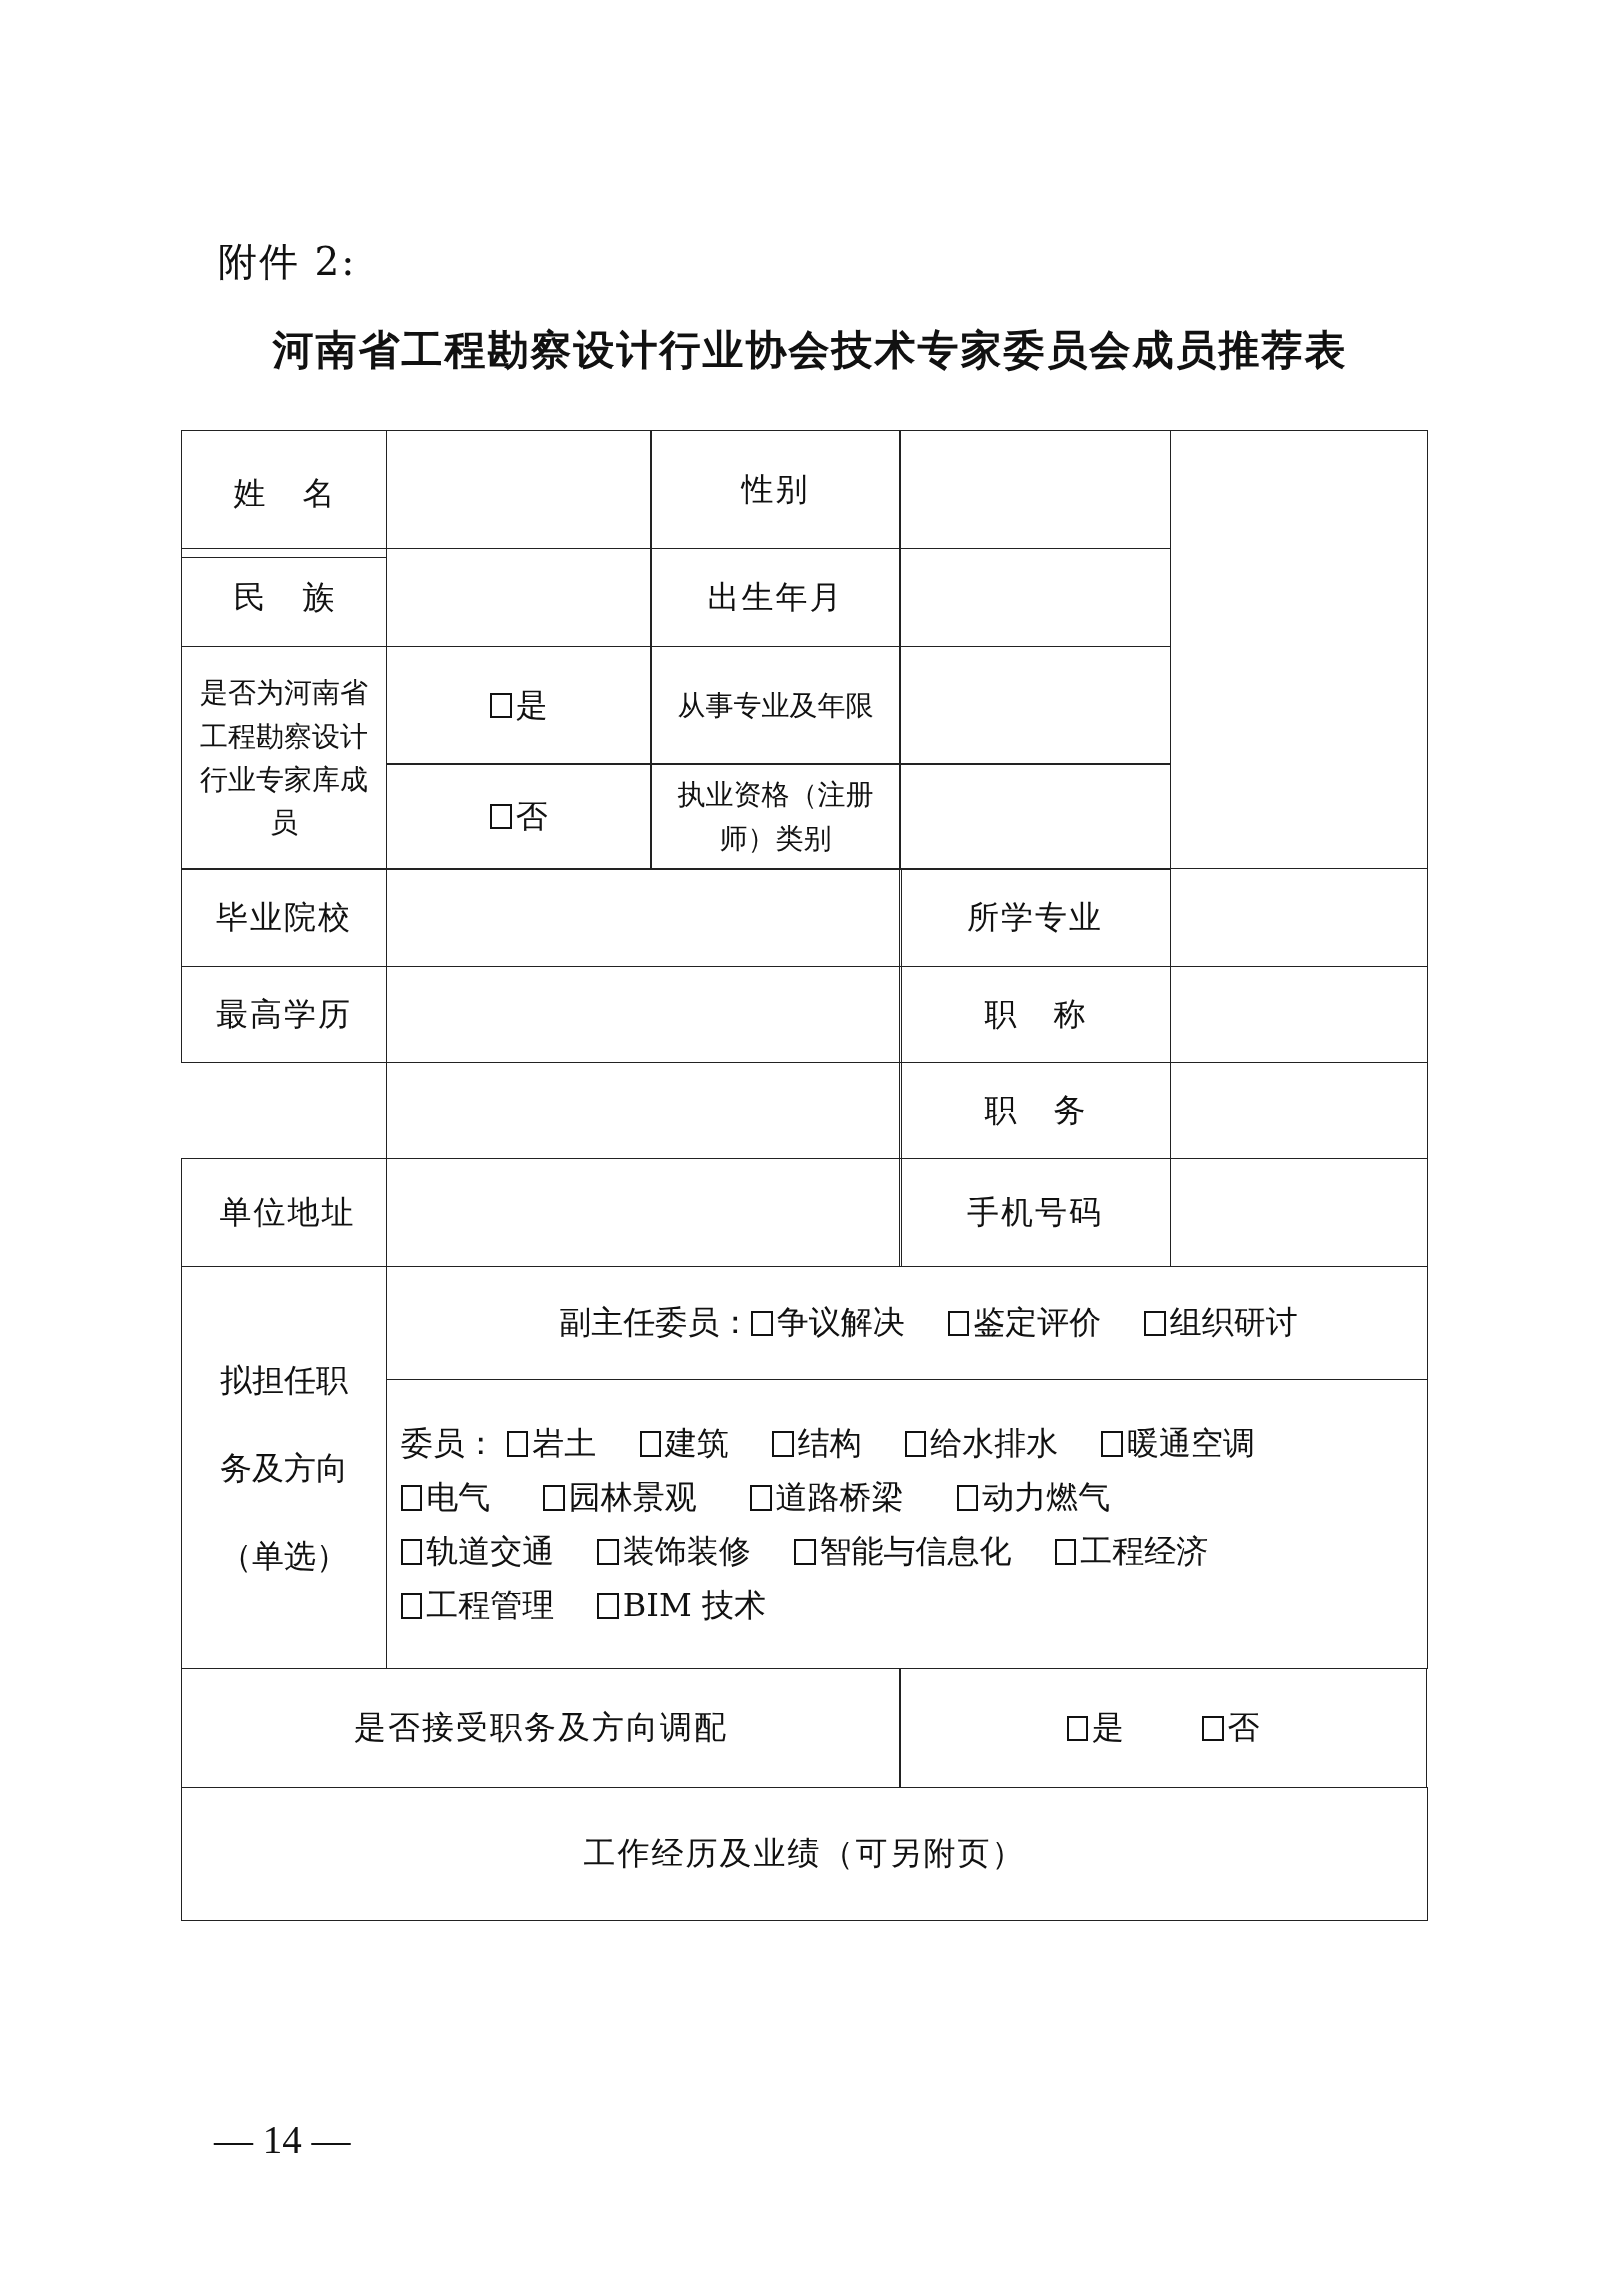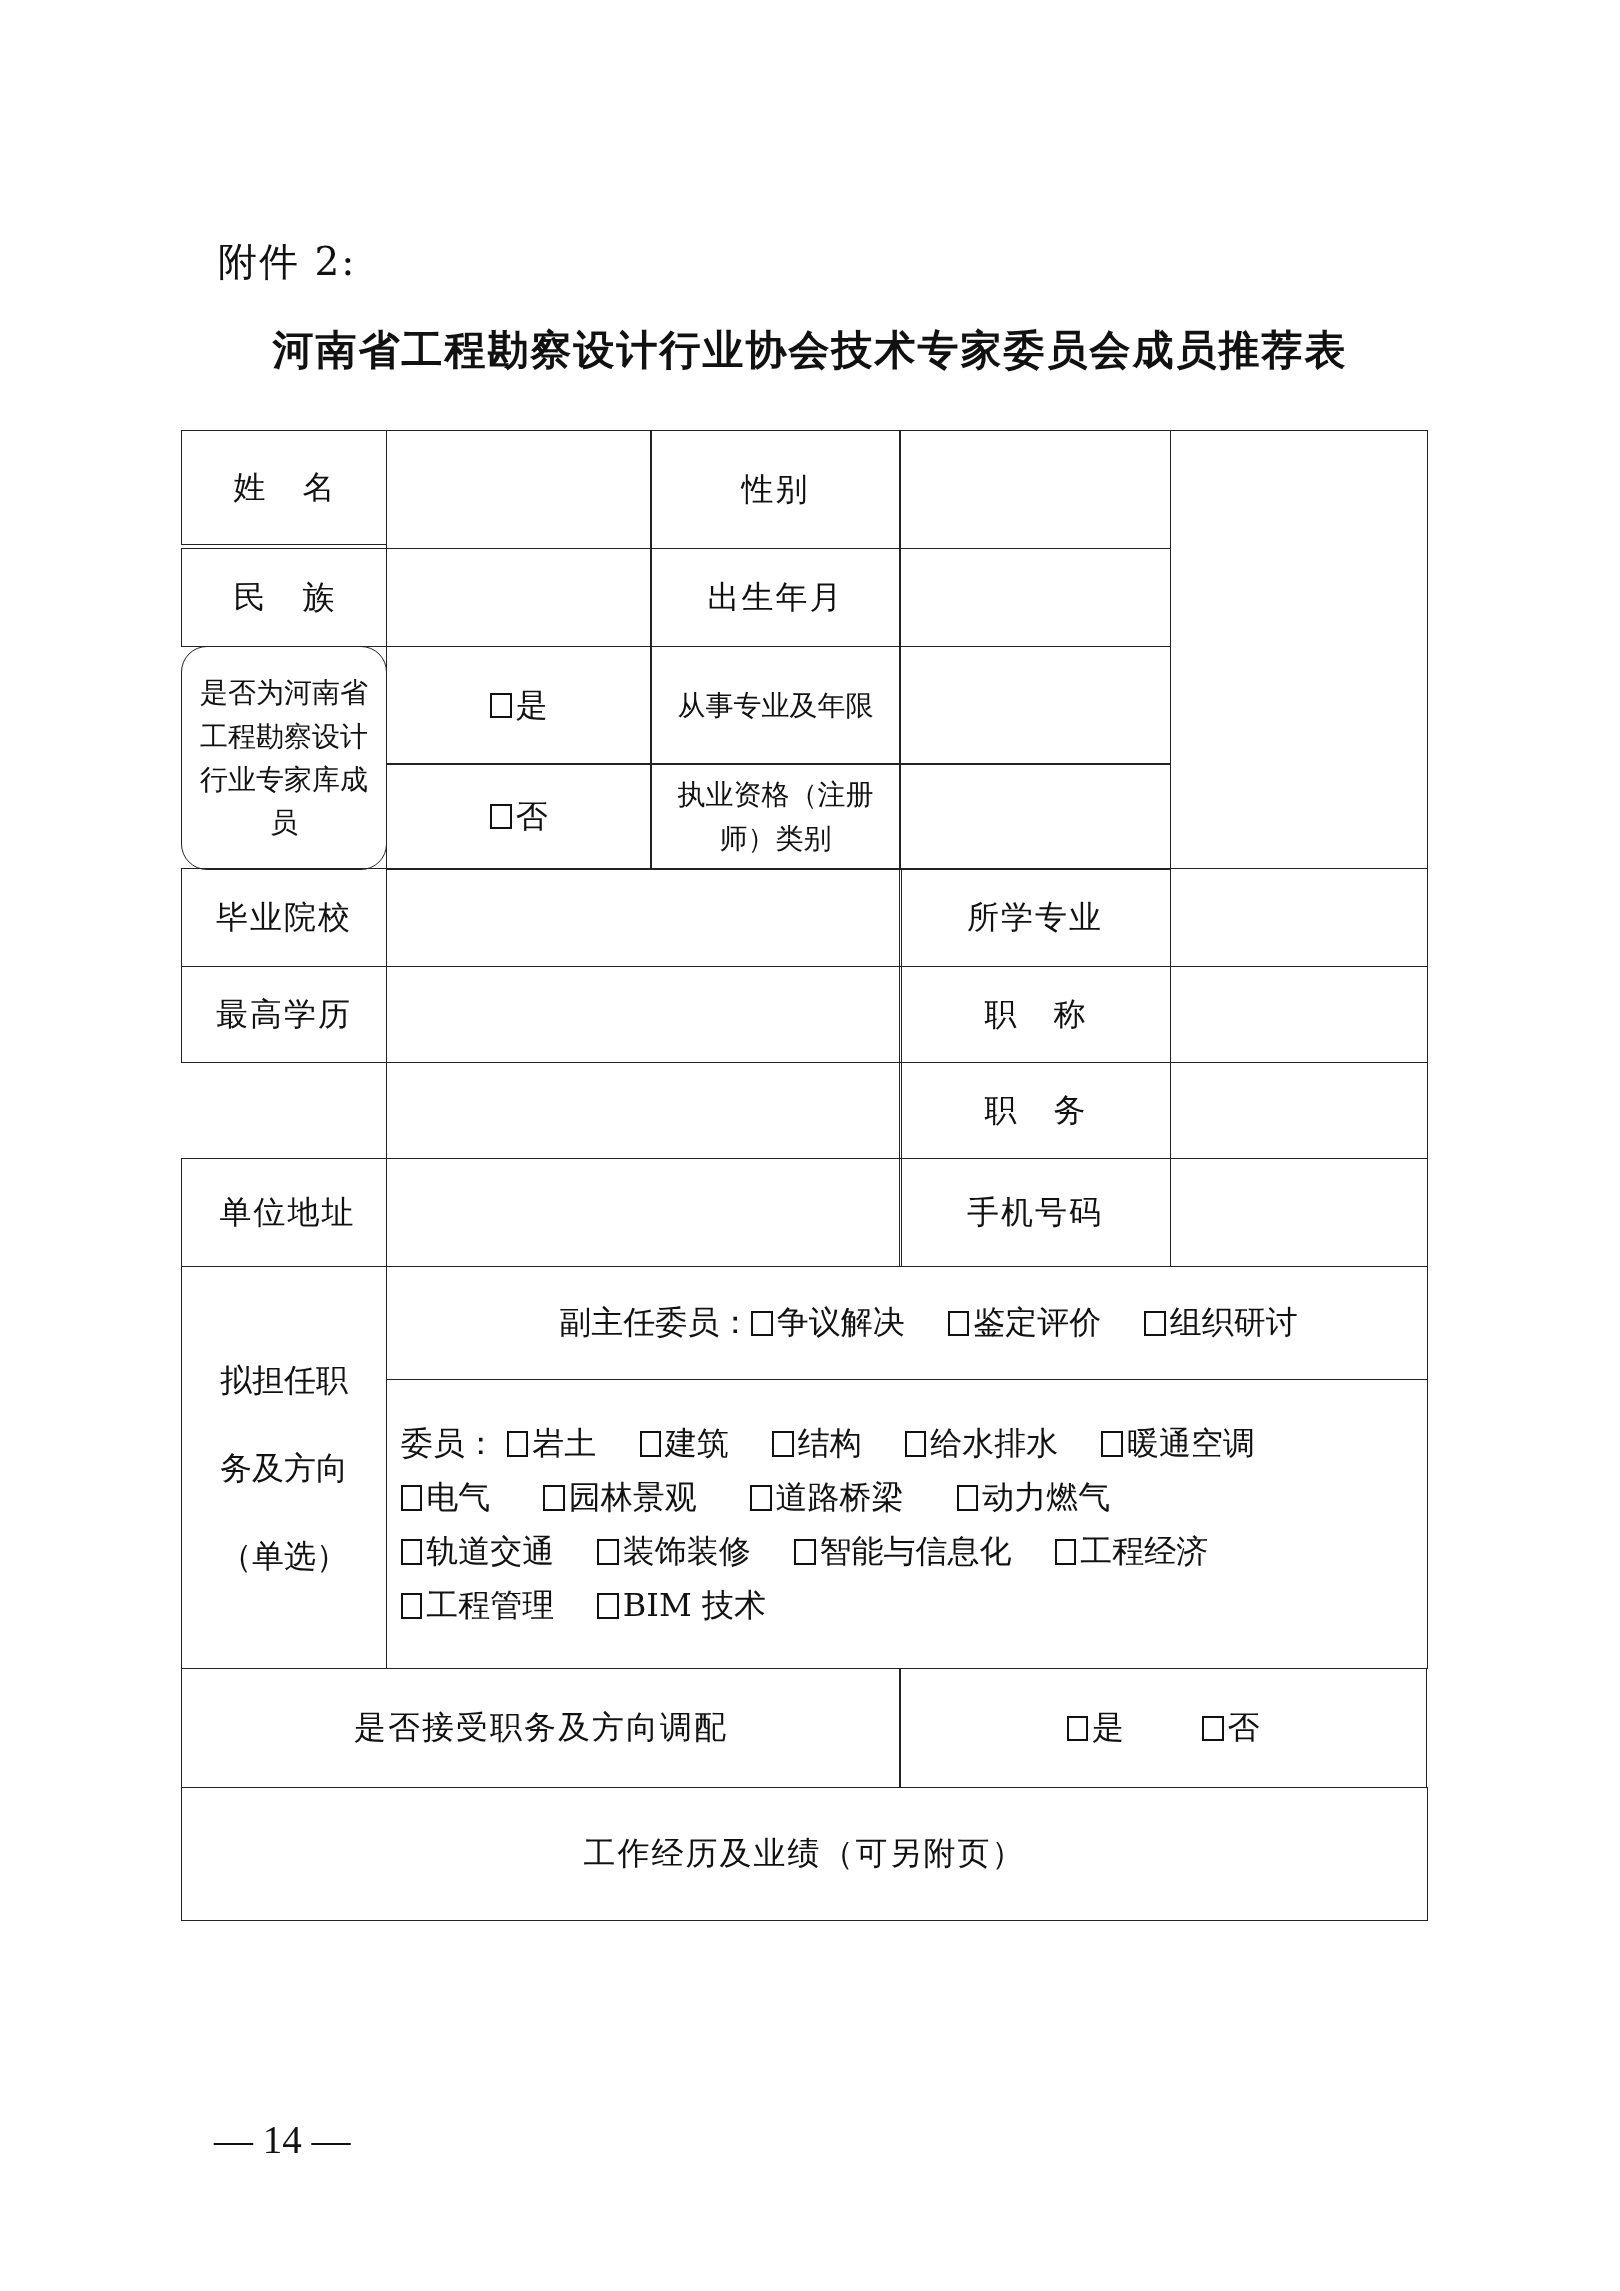--- a/index.html
+++ b/index.html
@@ -23,33 +23,33 @@
   .lines .opt { margin-right: 33px; }
 </style>
 </head>
 <body>
 
 <div id="attachment" class="abs">附件 2:</div>
 <div id="title" class="abs">河南省工程勘察设计行业协会技术专家委员会成员推荐表</div>
 
 <div class="frame">
 
-  <div class="cell label spaced" style="left:0;top:0;width:206px;height:115px;">姓名</div>
+  <div class="cell label spaced" style="left:0;top:0;width:206px;height:128px;">姓名</div>
   <div class="cell" style="left:205px;top:0;width:266px;height:119px;"></div>
   <div class="cell label" style="left:469px;top:0;width:251px;height:119px;">性别</div>
   <div class="cell" style="left:718px;top:0;width:272px;height:119px;"></div>
 
   <div class="cell" style="left:989px;top:0;width:258px;height:439px;"></div>
 
   <div class="cell label spaced" style="left:0;top:118px;width:206px;height:99px;">民族</div>
   <div class="cell" style="left:205px;top:118px;width:266px;height:99px;"></div>
   <div class="cell label" style="left:469px;top:118px;width:251px;height:99px;">出生年月</div>
   <div class="cell" style="left:718px;top:118px;width:272px;height:99px;"></div>
 
-  <div class="cell small" style="left:0;top:216px;width:206px;height:224px;padding:0 13.7px;border-radius:26px;">是否为河南省工程勘察设计行业专家库成员</div>
+  <div class="cell small" style="left:0;top:216px;width:206px;height:224px;padding:0 13.7px;">是否为河南省工程勘察设计行业专家库成员</div>
   <div class="cell" style="left:205px;top:216px;width:266px;height:119px;">
     <span class="box"></span>
       <span>是</span>
   </div>
   <div class="cell small" style="left:469px;top:216px;width:251px;height:119px;">从事专业及年限</div>
   <div class="cell" style="left:718px;top:216px;width:272px;height:119px;"></div>
   <div class="cell" style="left:205px;top:333px;width:266px;height:107px;">
     <span class="box"></span>
       <span>否</span>
   </div>

